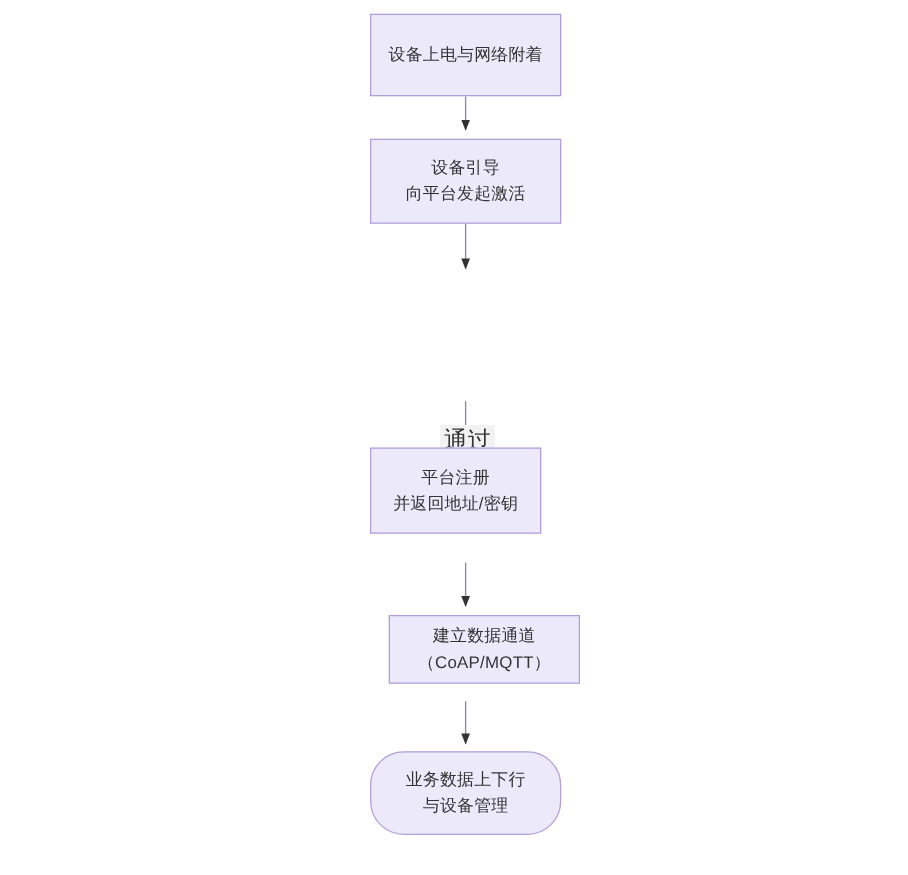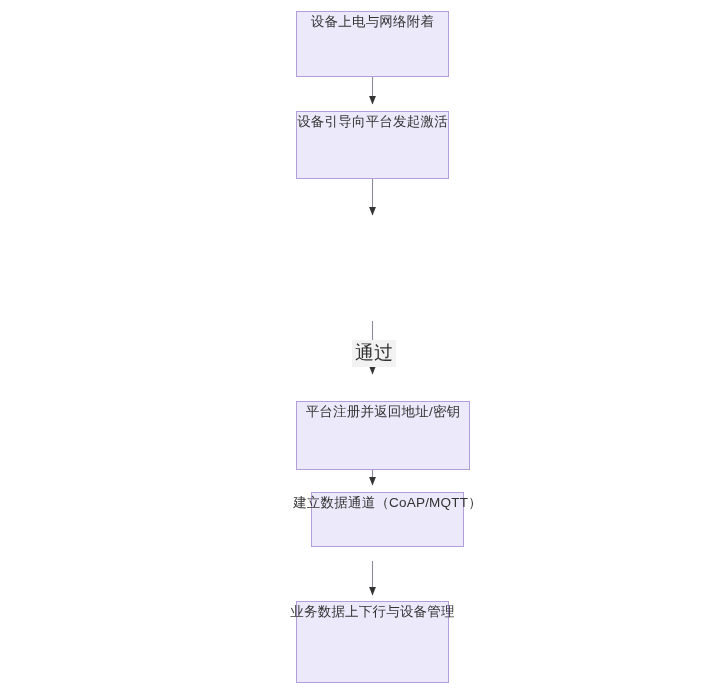--- a/index.html
+++ b/index.html
@@ -25,21 +25,22 @@
     position: absolute;
     left: 0;
     top: 0;
     width: 726px;
     height: 700px;
   }
   .node {
     position: absolute;
     box-sizing: border-box;
     display: flex;
-    flex-direction: row;
+    flex-direction: column;
+    align-items: center;
     justify-content: center;
     text-align: center;
     line-height: 1.55;
     font-size: 13.5px;
     color: #333333;
     letter-spacing: 0.2px;
   }
   .node.process {
     background: #ece9fb;
     border: 1px solid #b39ddb;
@@ -104,28 +105,28 @@
   </div>
 
   <div class="node process" style="left:296px; top:111px; width:153px; height:68px;">
     <span class="node-line">设备引导</span>
     <span class="node-line">向平台发起激活</span>
   </div>
 
 
   <div class="edge-label" style="left:352px; top:340px;">通过</div>
 
-  <div class="node process" style="left:296px; top:401px; width:174px; height:69px;">
+  <div class="node process" style="left:296px; top:358px; width:137px; height:69px;">
     <span class="node-line">平台注册</span>
     <span class="node-line">并返回地址/密钥</span>
   </div>
 
   <div class="node process" style="left:311px; top:492px; width:153px; height:55px;">
     <span class="node-line">建立数据通道</span>
     <span class="node-line">（CoAP/MQTT）</span>
   </div>
 
-  <div class="node process" style="left:296px; top:601px; width:153px; height:82px;">
+  <div class="node process" style="left:296px; top:601px; width:153px; height:67px;border-radius:27px;">
     <span class="node-line">业务数据上下行</span>
     <span class="node-line">与设备管理</span>
   </div>
 
 </div>
 
 </body></html>

